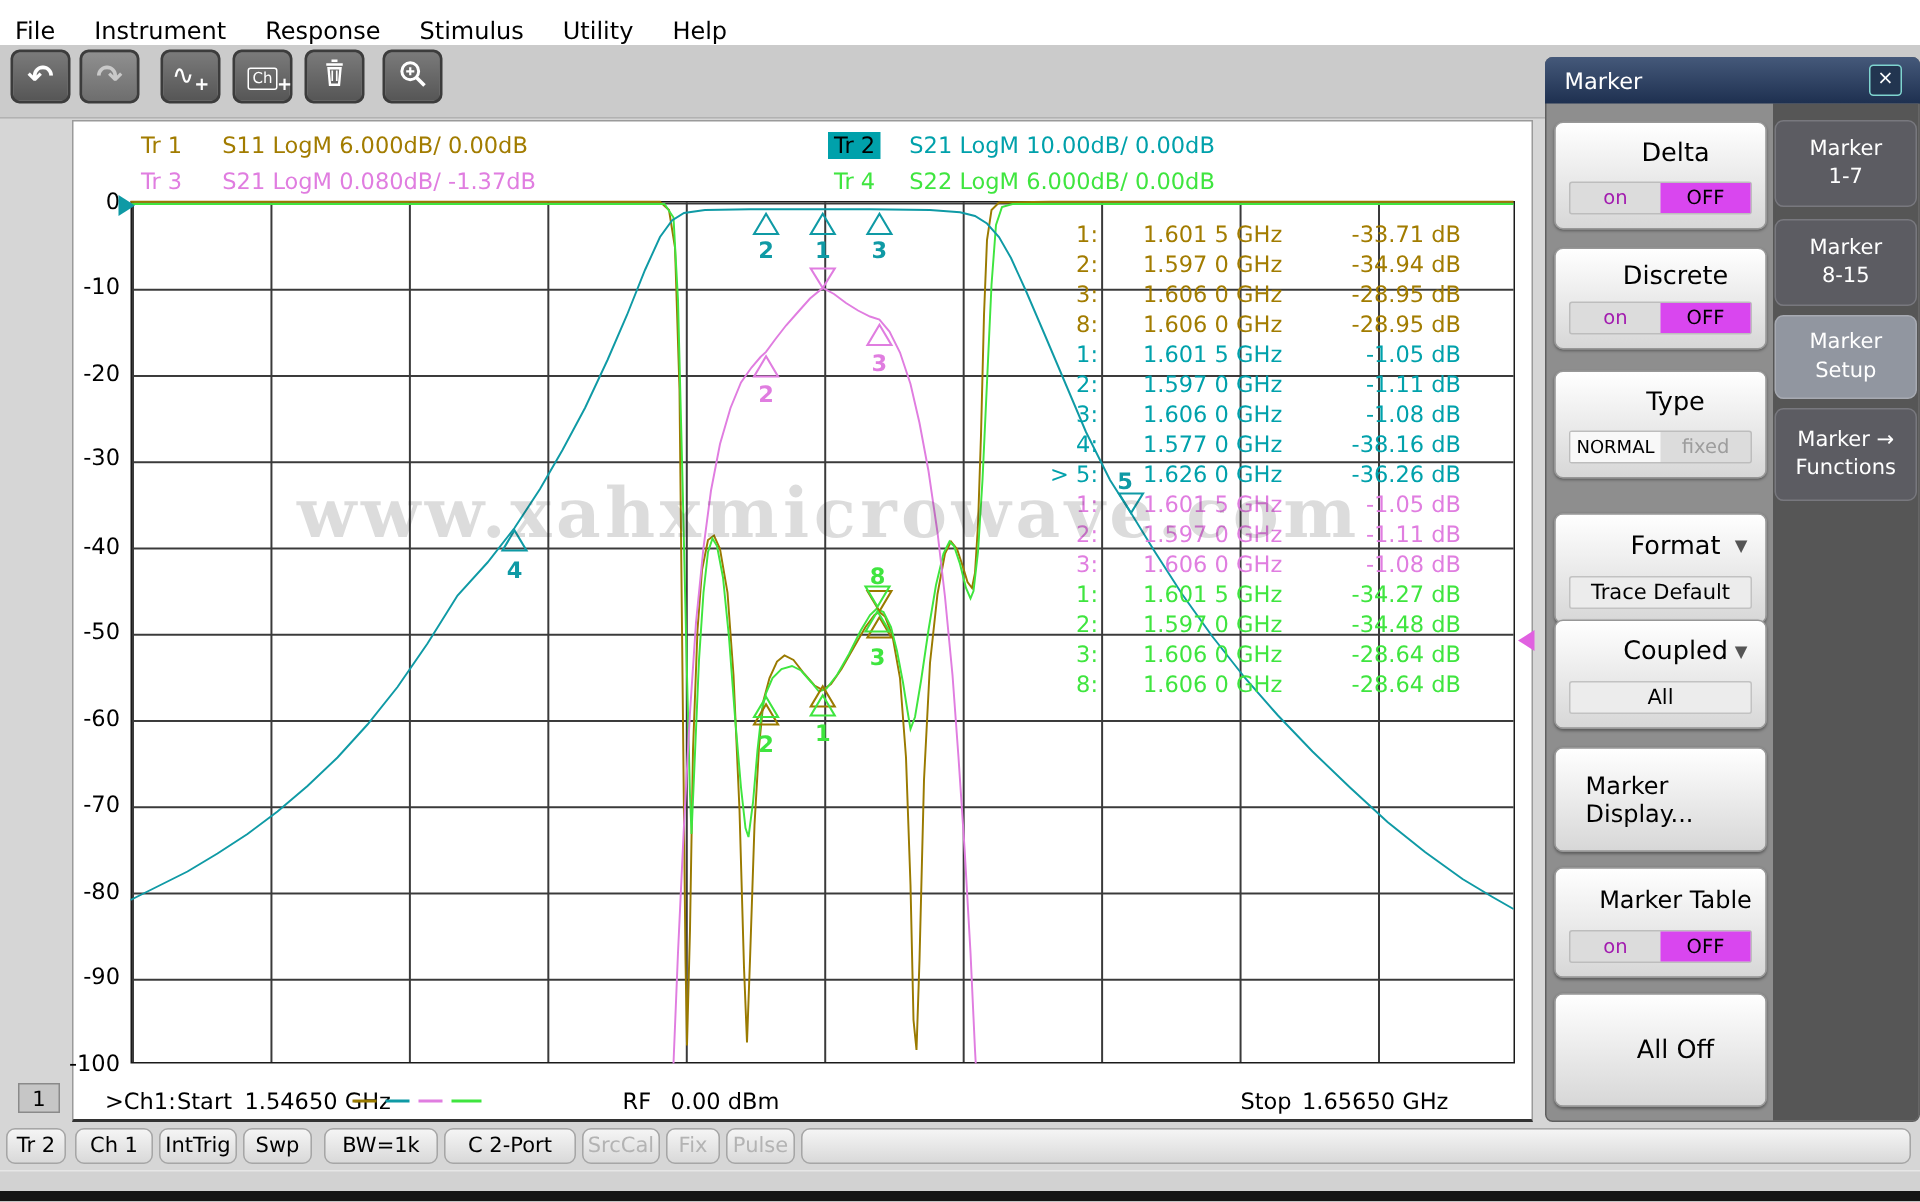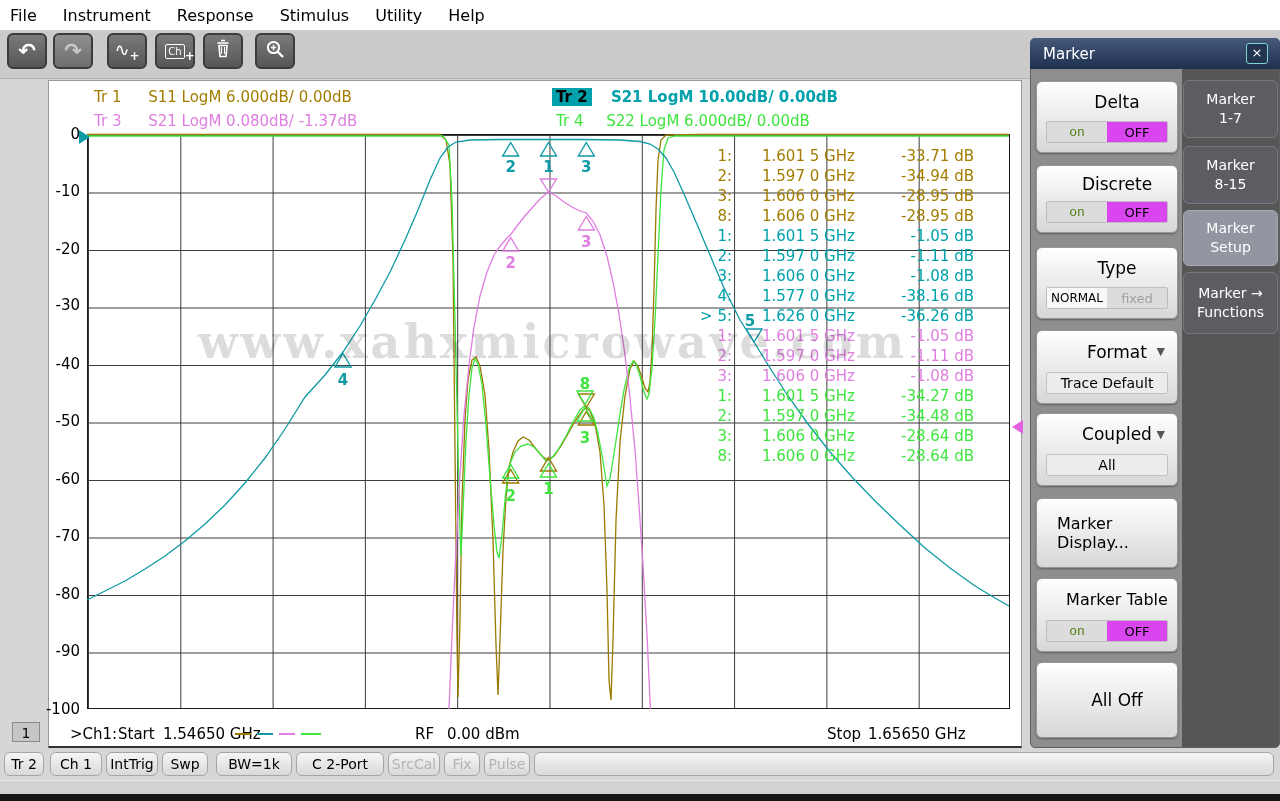--- a/index.html
+++ b/index.html
@@ -1,20 +1,20 @@
 <!DOCTYPE html>
 <html><head>
 <meta charset="utf-8">
 <style>
   html,body{margin:0;padding:0;background:#d6d6d6;}
   #app{position:relative;width:1280px;height:801px;background:#d6d6d6;overflow:hidden;
        font-family:"DejaVu Sans","Liberation Sans",sans-serif;-webkit-font-smoothing:antialiased;}
   .abs{position:absolute;}
   
-  .menubar{left:0;top:0;width:1280px;height:30px;background:#ffffff;display:flex;align-items:center;padding-left:10px;box-sizing:border-box;}
+  .menubar{left:0;top:0;width:1280px;height:30px;background:#ffffff;display:flex;align-items:flex-end;padding-left:10px;box-sizing:border-box;}
   .menuitem{font-size:16px;color:#000;margin-right:26px;cursor:default;}
   .toolstrip{left:0;top:30px;width:1280px;height:48px;background:#cbcbcb;border-bottom:1px solid #b2b2b2;}
   .toolbtn{position:absolute;top:3px;width:40px;height:36px;border-radius:6px;border:2px solid #3c3c3c;
            background:linear-gradient(#7a7a7a,#565656);color:#fff;display:flex;align-items:center;justify-content:center;box-sizing:border-box;}
   .toolbtn.dim{background:linear-gradient(#8f8f8f,#6e6e6e);color:#c9c9c9;}
   .tglyph{font-size:21px;font-weight:bold;line-height:1;}
   
   .plotpanel{left:48px;top:80px;width:974px;height:668px;background:#ffffff;border:1px solid #9a9a9a;border-bottom:2px solid #333;box-sizing:border-box;}
   .grid{left:87px;top:134px;width:923px;height:575px;border:1.5px solid #1a1a1a;box-sizing:border-box;
         background-image:linear-gradient(#3a3a3a 1px,transparent 1px),linear-gradient(90deg,#3a3a3a 1px,transparent 1px);
@@ -36,21 +36,21 @@
   .phead{left:1030px;top:38px;width:250px;height:31px;border-radius:5px 5px 0 0;
          background:linear-gradient(#45597a,#1e3050);color:#fff;font-size:15px;display:flex;align-items:center;padding-left:13px;box-sizing:border-box;}
   .pclose{position:absolute;right:12px;top:5px;width:20px;height:19px;background:#223550;border:1px solid #7fd4cf;border-radius:3px;
           color:#fff;font-size:13px;line-height:17px;text-align:center;}
   .darkcol{left:1182px;top:69px;width:97px;height:678px;background:#565656;border-radius:0 0 4px 0;}
   .card{position:absolute;left:1036px;width:142px;background:linear-gradient(#ffffff,#d7d7d7);border:1px solid #979797;border-radius:6px;
         box-sizing:border-box;display:flex;flex-direction:column;box-shadow:0 1px 2px rgba(0,0,0,0.35);}
   .cardlabel{flex:1;display:flex;align-items:center;justify-content:center;font-size:17px;color:#000;margin-left:20px;}
   .toggle{height:20px;margin:0 9px 9px 9px;border:1px solid #bdbdbd;border-radius:2px;display:flex;font-size:13px;background:#dcdcdc;}
   .thalf{flex:1;display:flex;align-items:center;justify-content:center;}
-  .t-off{background:#d946ef;color:#000;} .t-on{color:#4d7c0f;font-family:Liberation Mono, monospace;}
+  .t-off{background:#d946ef;color:#000;} .t-on{color:#a21caf;}
   .t-norm{background:#f8f8f8;color:#000;} .t-fixed{color:#9d9d9d;}
   .subbtn{height:20px;margin:0 9px 9px 9px;border:1px solid #c2c2c2;border-radius:2px;background:#ececec;color:#000;
           font-size:14px;display:flex;align-items:center;justify-content:center;}
   .ddarrow{position:absolute;right:12px;font-size:11px;color:#555;}
   .tab{position:absolute;left:1183px;width:95px;background:#5c5c62;border:1px solid #78787e;border-radius:6px;color:#fff;
        font-size:14px;display:flex;flex-direction:column;align-items:center;justify-content:center;line-height:19px;box-sizing:border-box;}
   .tab.active{background:#9196a0;border-color:#a7aab2;}
   
   .sbtn{position:absolute;top:752px;height:24px;border:1px solid #a6a6a6;border-radius:6px;background:linear-gradient(#f5f5f5,#d9d9d9);
         font-size:14px;color:#000;display:flex;align-items:center;justify-content:center;box-sizing:border-box;}
@@ -104,21 +104,21 @@
       </span>
     </div>
   </div>
 
   <div class="abs plotpanel"></div>
 
   <div class="abs legend" style="left:90px;top:88px;z-index:6;">
     <span class="trbadge c1">Tr 1</span>
     <span class="c1" style="margin-left:18px;">S11 LogM 6.000dB/ 0.00dB</span>
   </div>
-  <div class="abs legend" style="left:552px;top:88px;z-index:6;font-weight:bold;">
+  <div class="abs legend" style="left:552px;top:88px;z-index:6;">
     <span class="trbadge" style="background:#00a1ab;color:#000;">Tr 2</span>
     <span class="c2" style="margin-left:14px;">S21 LogM 10.00dB/ 0.00dB</span>
   </div>
   <div class="abs legend" style="left:90px;top:112px;z-index:6;">
     <span class="trbadge c3">Tr 3</span>
     <span class="c3" style="margin-left:18px;">S21 LogM 0.080dB/ -1.37dB</span>
   </div>
   <div class="abs legend" style="left:552px;top:112px;z-index:6;">
     <span class="trbadge c4">Tr 4</span>
     <span class="c4" style="margin-left:14px;">S22 LogM 6.000dB/ 0.00dB</span>
@@ -332,21 +332,21 @@
   </div>
 
   <div class="card" style="top:247px;height:72px;">
     <div class="cardlabel">Type</div>
     <div class="toggle">
       <span class="thalf t-norm" style="font-size:12px;">NORMAL</span>
       <span class="thalf t-fixed">fixed</span>
     </div>
   </div>
 
-  <div class="card" style="top:330px;height:74px;">
+  <div class="card" style="top:342px;height:74px;">
     <div class="cardlabel" style="position:relative;">
       <span>Format</span>
       <span class="ddarrow">▼</span>
     </div>
     <div class="subbtn">Trace Default</div>
   </div>
 
   <div class="card" style="top:413px;height:73px;">
     <div class="cardlabel" style="position:relative;">
       <span>Coupled</span>

